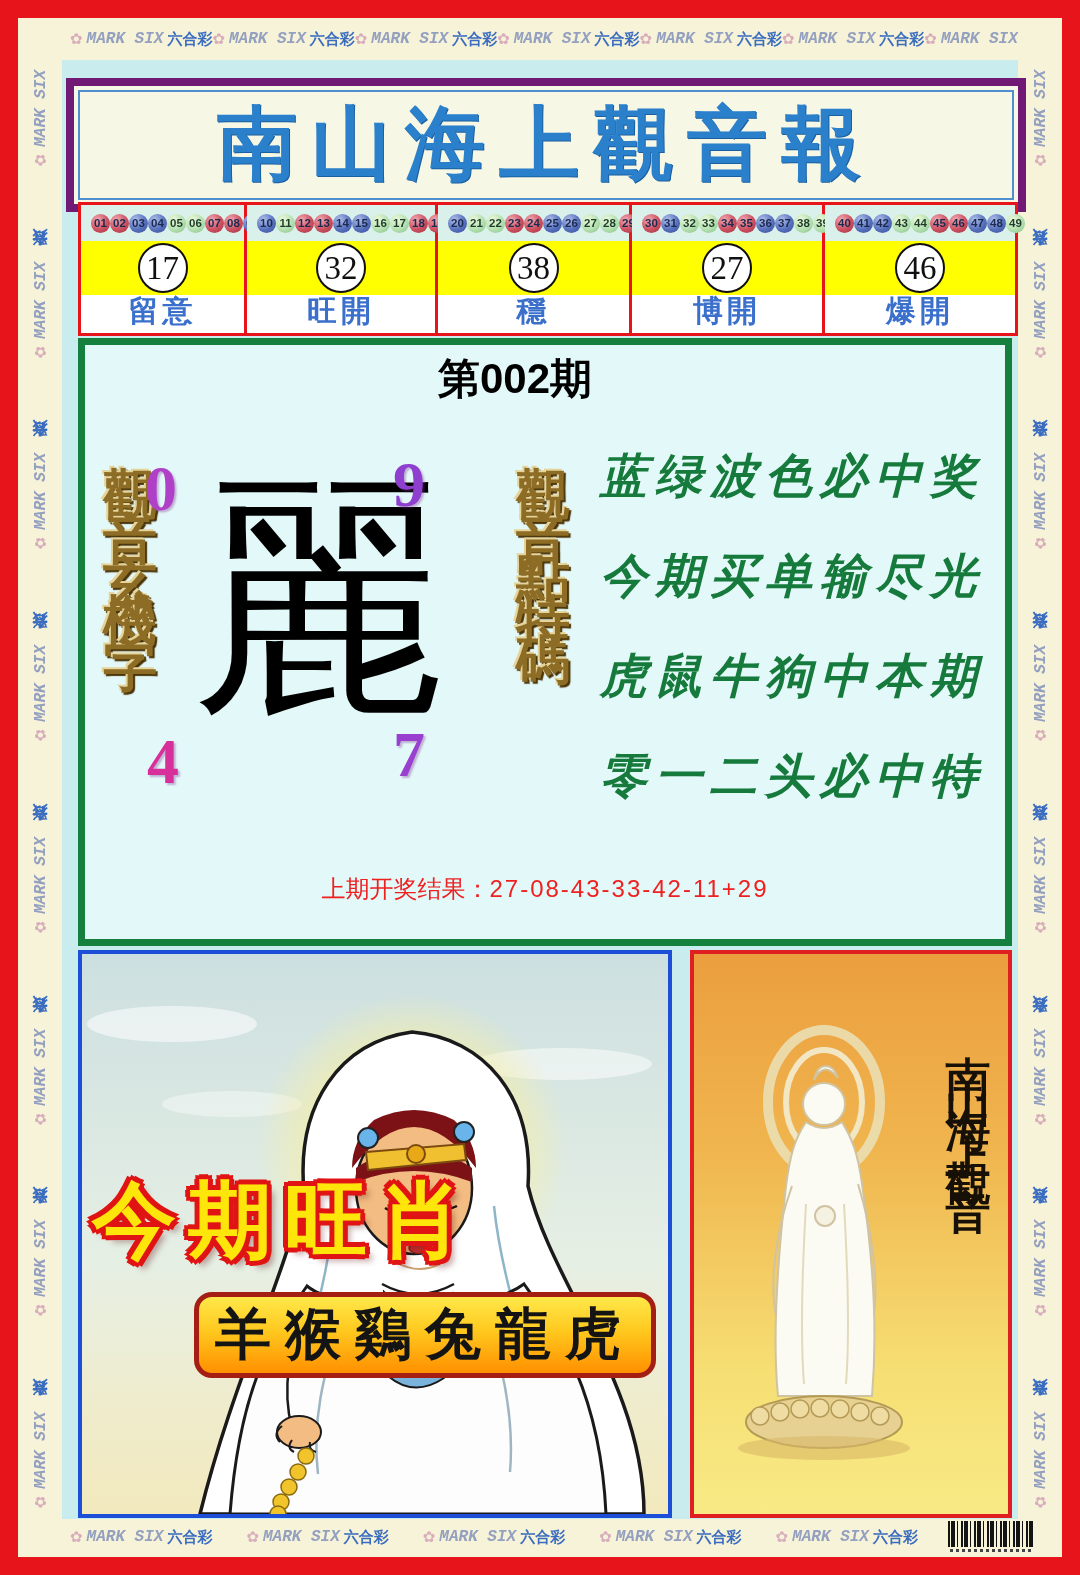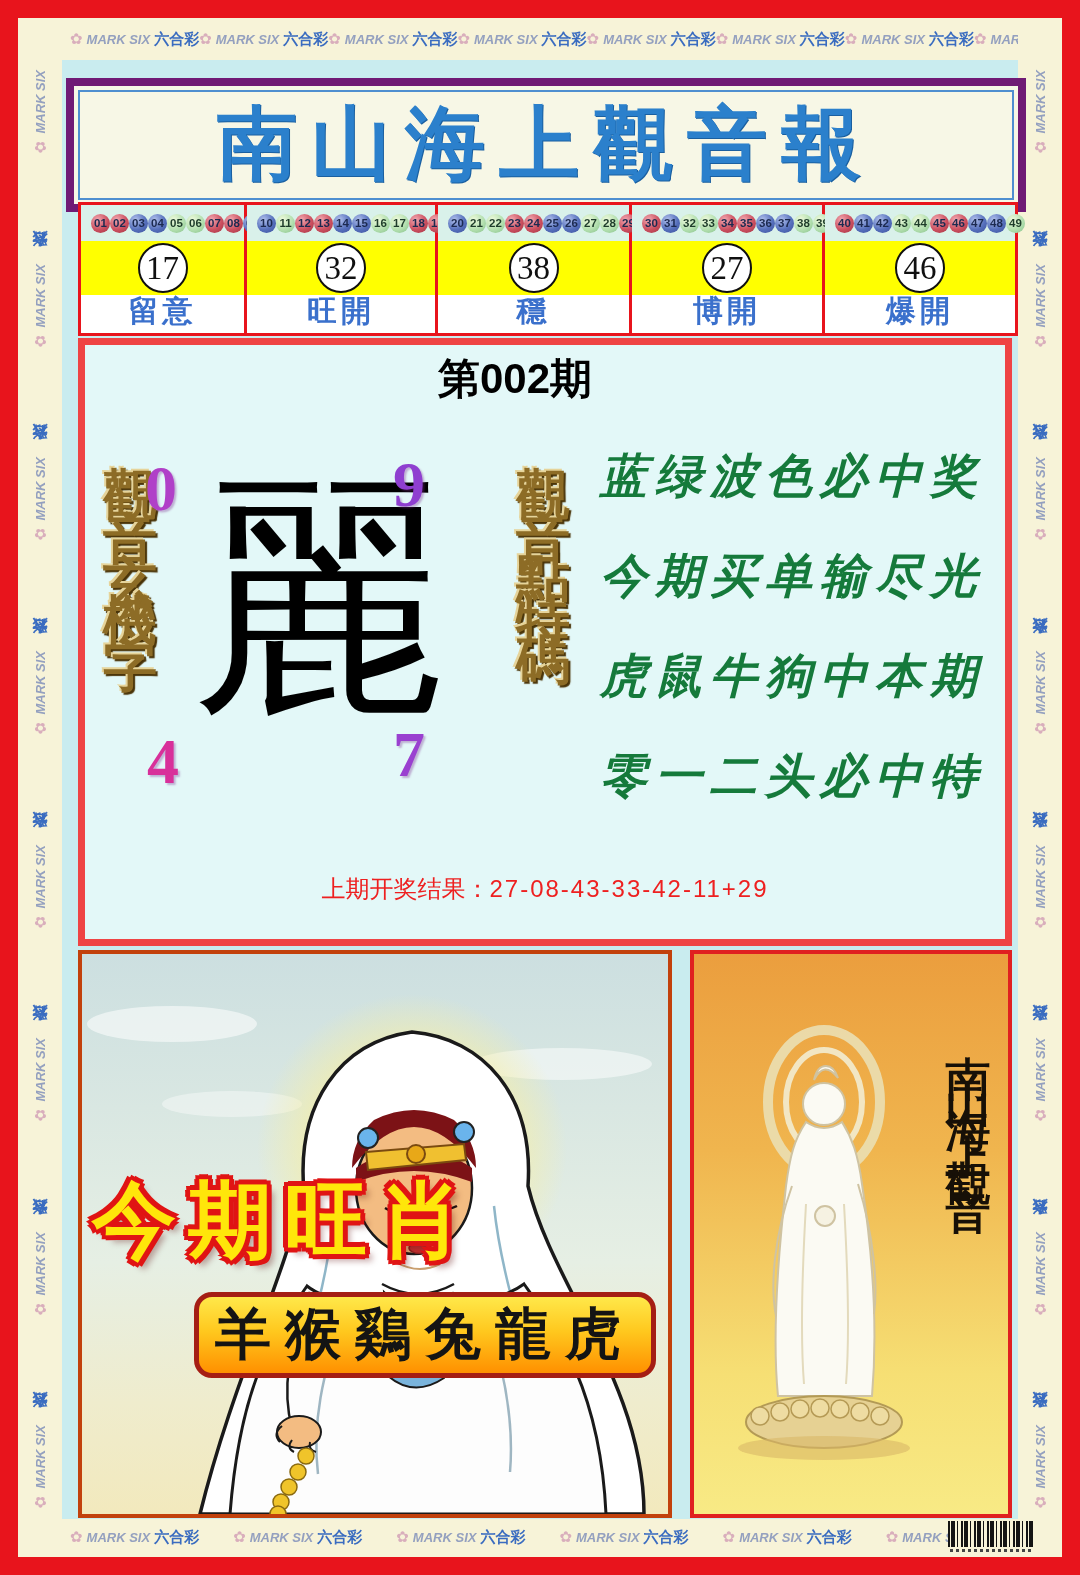--- a/index.html
+++ b/index.html
@@ -6,58 +6,58 @@
   .page{position:relative;width:1080px;height:1575px;background:#e8141c;font-family:"Liberation Sans",sans-serif;overflow:hidden;}
   .paper{position:absolute;left:18px;top:18px;width:1044px;height:1539px;background:#f7f3d8;}
   
   .strip{position:absolute;overflow:hidden;}
   .strip-top{left:44px;right:44px;top:0;height:42px;display:flex;justify-content:space-between;align-items:center;padding:0 8px;}
   .strip-bottom{left:44px;right:44px;bottom:0;height:40px;display:flex;justify-content:flex-start;gap:34px;align-items:center;padding:0 8px;}
   .strip-left{left:0;top:42px;bottom:40px;width:44px;display:flex;flex-direction:column;justify-content:space-between;align-items:center;padding:6px 0;}
   .strip-right{right:0;top:42px;bottom:40px;width:44px;display:flex;flex-direction:column;justify-content:space-between;align-items:center;padding:6px 0;}
   .pat-group{display:inline-flex;align-items:center;gap:4px;white-space:nowrap;}
   .pat-group.vert{writing-mode:vertical-rl;transform:rotate(180deg);}
-  .pat-en{font-size:13px;font-weight:bold;font-style:italic;color:#94a0bf;}
+  .pat-en{font-size:16px;font-weight:bold;font-style:italic;color:#94a0bf;font-family:Liberation Mono, monospace;}
   .pat-cn{font-size:15px;font-weight:bold;color:#3a6cc0;}
   .pat-flower{font-size:15px;color:#d9aebc;}
   
   .content{position:absolute;left:44px;top:42px;width:956px;height:1459px;background:#c9ecef;}
   
   .title-panel{position:absolute;left:4px;top:18px;width:944px;height:118px;background:#f7f7e6;border:8px solid #701a75;box-shadow:inset 0 0 0 4px #f7f7e6, inset 0 0 0 6px #4f8fd0;display:flex;align-items:center;justify-content:center;}
   .title-text{font-size:80px;font-weight:bold;color:#2b80cc;letter-spacing:14px;white-space:nowrap;text-shadow:1px 1px 0 #1a5fa0;}
   
   .number-panel{position:absolute;left:16px;top:142px;width:934px;height:128px;border:3px solid #e8141c;display:grid;grid-template-columns:166fr 191fr 194fr 193fr 190fr;background:#fff;}
   .sec-col{display:flex;flex-direction:column;border-right:3px solid #e8141c;min-width:0;}
   .sec-col:last-child{border-right:none;}
   .ball-strip{height:36px;background:#d9f1ea;display:flex;align-items:center;justify-content:space-between;padding:0 10px;}
   .ball{width:19px;height:19px;border-radius:50%;display:flex;align-items:center;justify-content:center;font-size:11.5px;font-weight:bold;color:#1c2a50;flex:0 0 auto;}
   .ball.red{background:radial-gradient(circle at 35% 30%,#f2a8b0,#cc5060 55%,#a23343);}
   .ball.blue{background:radial-gradient(circle at 35% 30%,#b0c0ec,#5670bc 55%,#3c509c);}
   .ball.green{background:radial-gradient(circle at 35% 30%,#eefadc,#b4e0b0 55%,#84c088);color:#1e3c2a;}
   .pick-band{height:54px;background:#ffff00;display:flex;align-items:center;justify-content:center;}
   .pick-circle{width:46px;height:46px;border:2px solid #101010;border-radius:50%;background:#fff;display:flex;align-items:center;justify-content:center;font-family:"Liberation Serif",serif;font-size:33px;color:#101010;}
   .label-band{height:32px;background:#ffffff;display:flex;align-items:center;justify-content:center;font-size:30px;font-weight:bold;color:#3a70cc;letter-spacing:4px;}
   
-  .main-panel{position:absolute;left:16px;top:278px;width:934px;height:608px;border:7px solid #ef4444;background:#e3f8f8;box-sizing:border-box;}
+  .main-panel{position:absolute;left:16px;top:278px;width:934px;height:608px;border:7px solid #15803d;background:#e3f8f8;box-sizing:border-box;}
   .issue{position:absolute;left:430px;top:6px;transform:translateX(-50%);font-size:42px;font-weight:bold;color:#000;white-space:nowrap;}
   .vert-gold{position:absolute;writing-mode:vertical-rl;text-orientation:upright;font-family:"Liberation Serif",serif;font-size:54px;font-weight:bold;color:#8d6c26;letter-spacing:42px;white-space:nowrap;text-shadow:-2px -2px 0 #e6d49a,2px 2px 1px #4a3408;}
   .vert-left{left:8px;top:78px;}
   .vert-mid{left:421px;top:78px;}
   .mystery-char{position:absolute;left:105px;top:128px;font-family:"Liberation Serif",serif;font-size:256px;line-height:1;color:#000;}
   .corner-num{position:absolute;font-family:"Liberation Serif",serif;font-size:64px;font-weight:bold;line-height:1;text-shadow:2px 2px 2px rgba(120,40,140,.35);}
   .num-tl{left:60px;top:112px;color:#b040c8;}
   .num-tr{left:308px;top:108px;color:#8f3fd0;}
   .num-bl{left:62px;top:385px;color:#d8309a;}
   .num-br{left:308px;top:378px;color:#9a40d0;}
   .tips{position:absolute;left:515px;top:103px;display:flex;flex-direction:column;gap:44px;font-style:italic;}
   .tip-line{font-size:47px;font-weight:bold;color:#157a3b;letter-spacing:8px;white-space:nowrap;height:56px;line-height:56px;}
   .result{position:absolute;left:0;right:0;top:528px;text-align:center;font-size:24px;font-weight:normal;color:#ee2020;white-space:nowrap;}
   .result .nums{letter-spacing:2px;}
   
-  .bl-panel{position:absolute;left:16px;top:890px;width:594px;height:568px;border:4px solid #c2410c;box-sizing:border-box;background:#dcebe8;overflow:hidden;}
+  .bl-panel{position:absolute;left:16px;top:890px;width:594px;height:568px;border:4px solid #1d4ed8;box-sizing:border-box;background:#dcebe8;overflow:hidden;}
   .bl-panel svg{position:absolute;left:0;top:0;}
   .wang-title{position:absolute;left:10px;top:210px;font-size:84px;font-weight:bold;color:#ffe60a;letter-spacing:12px;white-space:nowrap;text-shadow:5px 0 0 #e01414,-5px 0 0 #e01414,0 5px 0 #e01414,0 -5px 0 #e01414,4px 4px 0 #e01414,-4px -4px 0 #e01414,4px -4px 0 #e01414,-4px 4px 0 #e01414,7px 7px 6px rgba(90,0,0,.35);}
   .zodiac-banner{position:absolute;left:112px;top:338px;width:462px;height:86px;border:5px solid #a51e14;border-radius:18px;background:linear-gradient(180deg,#ffe84a 0%,#ffc81e 45%,#ff9000 100%);display:flex;align-items:center;justify-content:center;font-size:56px;font-weight:bold;color:#141414;letter-spacing:14px;white-space:nowrap;box-sizing:border-box;}
   .poem{position:absolute;left:4px;top:472px;font-size:46px;font-weight:bold;color:#101010;letter-spacing:7px;white-space:nowrap;text-shadow:2px 0 #fff,-2px 0 #fff,0 2px #fff,0 -2px #fff,2px 2px #fff,-2px -2px #fff,2px -2px #fff,-2px 2px #fff;}
   
   .br-panel{position:absolute;left:628px;top:890px;width:322px;height:568px;border:4px solid #e02020;box-sizing:border-box;background:linear-gradient(180deg,#eb9e3e 0%,#f0b54e 35%,#f6df74 75%,#f8ea85 100%);overflow:hidden;}
   .br-panel svg{position:absolute;left:0;top:0;}
   .statue-title{position:absolute;right:10px;top:66px;height:440px;writing-mode:vertical-rl;text-orientation:upright;font-family:"Liberation Serif",serif;font-size:45px;font-weight:bold;color:#171007;letter-spacing:26px;white-space:nowrap;}
   
   .barcode{position:absolute;right:28px;bottom:10px;width:86px;height:26px;background:repeating-linear-gradient(90deg,#141414 0 2px,#f7f3d8 2px 3px,#141414 3px 7px,#f7f3d8 7px 9px,#141414 9px 10px,#f7f3d8 10px 13px);}

